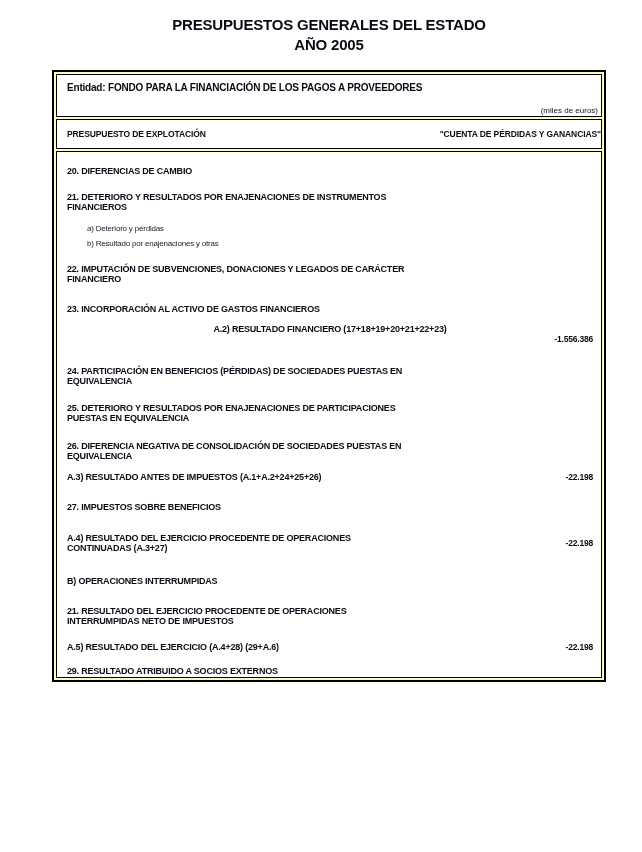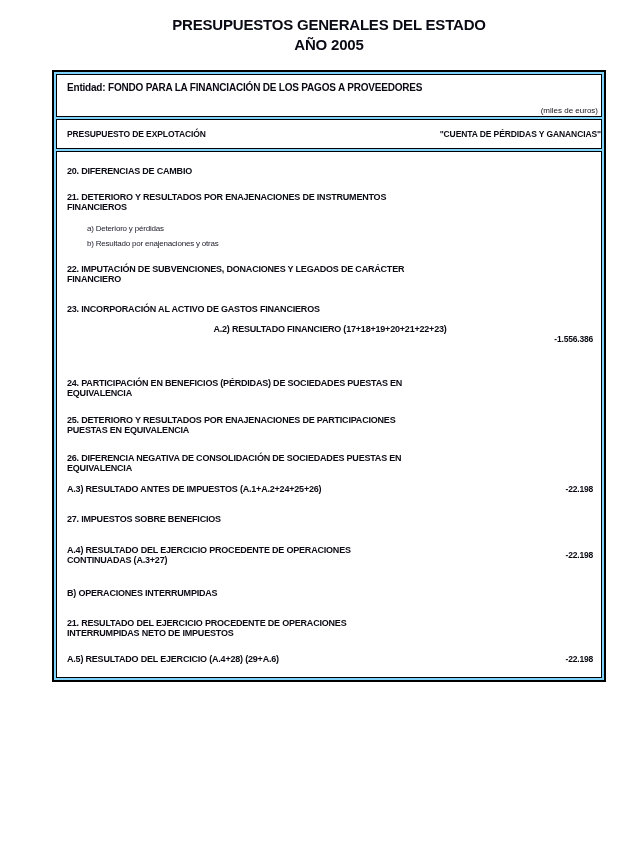--- a/index.html
+++ b/index.html
@@ -11,21 +11,21 @@
   }
 
   .doc-title {
     position:absolute; top:15px; left:52px; width:554px;
     text-align:center; font-weight:bold; font-size:15px; line-height:20px;
     letter-spacing:-0.2px;
   }
 
   .sheet {
     position:absolute; top:70px; left:52px; width:554px;
-    border:2px solid #000; padding:2px; background:#7dd3fc;
+    border:2px solid #000; padding:2px; background:#fef9c3;
   }
   .cell { border:1px solid #000; background:#fff; }
   .cell + .cell { margin-top:2px;justify-content:space-between; }
 
   .entity-cell {
     height:43px; display:flex; flex-direction:column; justify-content:space-between;
     padding:7px 3px 1px 10px;
   }
   .entity-label { font-weight:bold; font-size:10px; letter-spacing:-0.2px; }
   .units-note { align-self:flex-end; font-size:8px; color:#14141f; }
@@ -86,21 +86,21 @@
         <div class="lbl">22. IMPUTACIÓN DE SUBVENCIONES, DONACIONES Y LEGADOS DE CARÁCTER
 FINANCIERO</div>
       </div>
       <div class="row item" style="margin-top: 20px;">
         <div class="lbl">23. INCORPORACIÓN AL ACTIVO DE GASTOS FINANCIEROS</div>
       </div>
       <div class="row total" style="margin-top: 10px; flex-direction: column;">
         <div class="lbl">A.2) RESULTADO FINANCIERO (17+18+19+20+21+22+23)</div>
         <div class="val">-1.556.386</div>
       </div>
-      <div class="row item" style="margin-top: 34px;">
+      <div class="row item" style="margin-top: 22px;">
         <div class="lbl">24. PARTICIPACIÓN EN BENEFICIOS (PÉRDIDAS) DE SOCIEDADES PUESTAS EN
 EQUIVALENCIA</div>
       </div>
       <div class="row item" style="margin-top: 17px;">
         <div class="lbl">25. DETERIORO Y RESULTADOS POR ENAJENACIONES DE PARTICIPACIONES
 PUESTAS EN EQUIVALENCIA</div>
       </div>
       <div class="row item" style="margin-top: 18px;">
         <div class="lbl">26. DIFERENCIA NEGATIVA DE CONSOLIDACIÓN DE SOCIEDADES PUESTAS EN
 EQUIVALENCIA</div>

